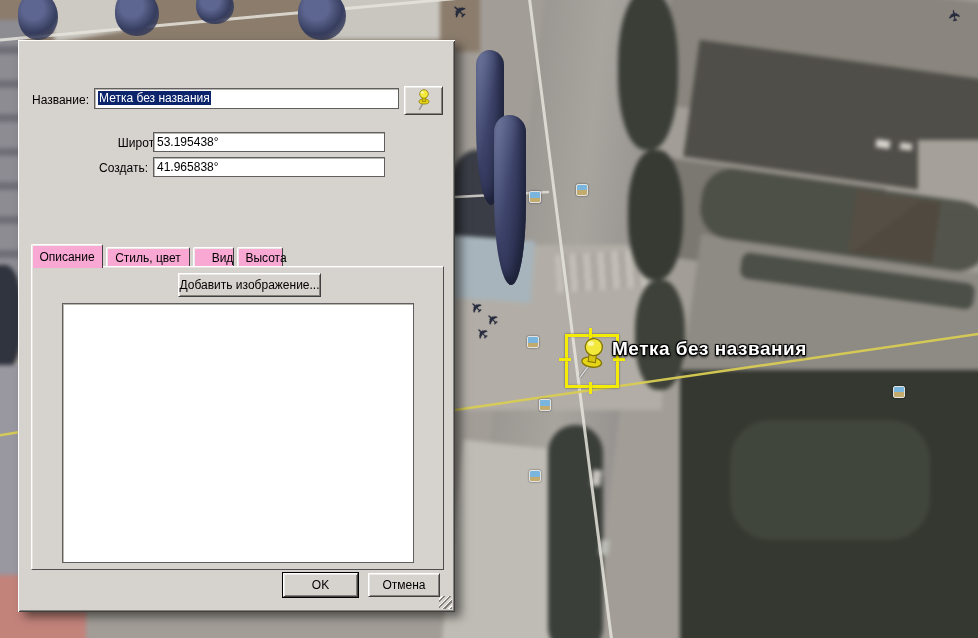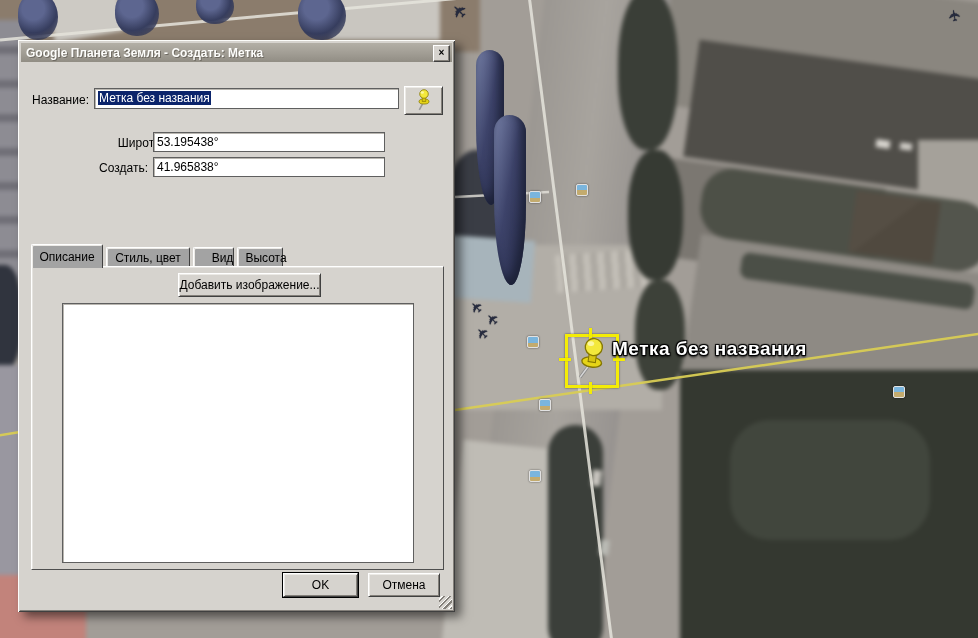--- a/index.html
+++ b/index.html
@@ -52,21 +52,21 @@
   .lbl{position:absolute;white-space:nowrap;}
   .field{position:absolute;background:#fff;border:1px solid #5f5f5f;
     box-shadow:inset 1px 1px 0 #b9b6b0;font-size:12px;padding:2px 3px;box-sizing:border-box;
     line-height:15px;white-space:nowrap;overflow:hidden;}
   .sel{background:#0b246b;color:#fff;padding:0 1px;}
   .btn{position:absolute;background:#d6d3ce;border:1px solid;border-color:#fff #404040 #404040 #fff;
     box-shadow:inset 1px 1px 0 #eceae6, inset -1px -1px 0 #84807a;
     font-size:12px;text-align:center;box-sizing:border-box;display:flex;align-items:center;justify-content:center;
     font-family:"Liberation Sans",sans-serif;}
   .btn.default{box-shadow:0 0 0 1px #000, inset 1px 1px 0 #eceae6, inset -1px -1px 0 #84807a;}
-  .tab{position:absolute;top:207px;height:20px;background:#a3a3a3;
+  .tab{position:absolute;top:207px;height:20px;background:#f9a8d4;
     border:1px solid;border-color:#fff #404040 #404040 #fff;border-bottom:none;
     border-radius:2px 2px 0 0;box-shadow:inset 1px 1px 0 #eceae6;
     font-size:12px;display:flex;align-items:center;justify-content:center;box-sizing:border-box;}
   .tab.active{top:204px;height:24px;z-index:3;}
   #tabpane{position:absolute;left:13px;top:226px;width:413px;height:304px;background:#d6d3ce;
     border:1px solid;border-color:#fff #4e4e4e #4e4e4e #fff;box-shadow:inset 1px 1px 0 #e6e4e0;
     box-sizing:border-box;z-index:2;}
   #desc-area{position:absolute;left:44px;top:263px;width:350px;height:258px;background:#fff;
     border:1px solid #5f5f5f;box-shadow:inset 1px 1px 0 #b9b6b0;z-index:4;}
   #grip{position:absolute;right:3px;bottom:3px;width:13px;height:13px;
@@ -151,24 +151,20 @@
     <line x1="13" y1="29" x2="7" y2="40" stroke="#d8d8d8" stroke-width="1.4"></line>
     <ellipse cx="16" cy="24" rx="9.5" ry="4.8" fill="#e6d417" stroke="#857700" stroke-width="1.3"></ellipse>
     <rect x="12.5" y="15" width="7" height="9" fill="#d8c513" stroke="#857700" stroke-width="1"></rect>
     <circle cx="16" cy="9.5" r="8.2" fill="#f3e83c" stroke="#857700" stroke-width="1.3"></circle>
     <ellipse cx="12.8" cy="6.6" rx="3.2" ry="2.3" fill="#fbf7a0"></ellipse>
   </svg>
   <div id="maplabel">Метка без названия</div>
 </div>
 
 <div id="dialog">
-  <div id="titlebar">
-    <span id="titletext">Google Планета Земля - Создать: Метка</span>
-    <div id="closebtn">×</div>
-  </div>
 
   <div class="lbl" style="left:14px;top:53px;">Название:</div>
   <div class="field" style="left:76px;top:48px;width:305px;height:21px;">
     <span class="sel">Метка без названия</span>
   </div>
   <div class="btn" style="left:386px;top:46px;width:39px;height:29px;">
     <svg width="18" height="23" viewBox="0 0 32 44">
       <line x1="13" y1="29" x2="7" y2="40" stroke="#9a9a9a" stroke-width="3"></line>
       <ellipse cx="16" cy="24" rx="9.5" ry="4.8" fill="#e6d417" stroke="#857700" stroke-width="1.5"></ellipse>
       <rect x="12.5" y="15" width="7" height="9" fill="#d8c513" stroke="#857700" stroke-width="1.2"></rect>

